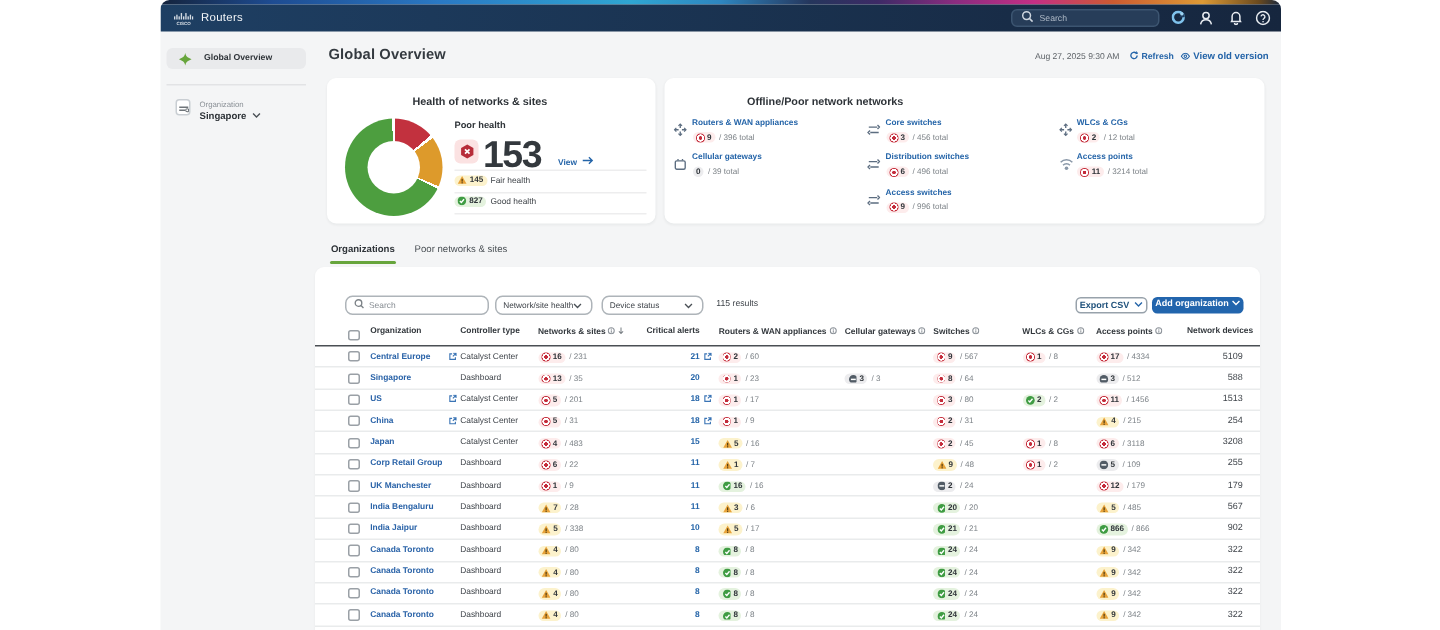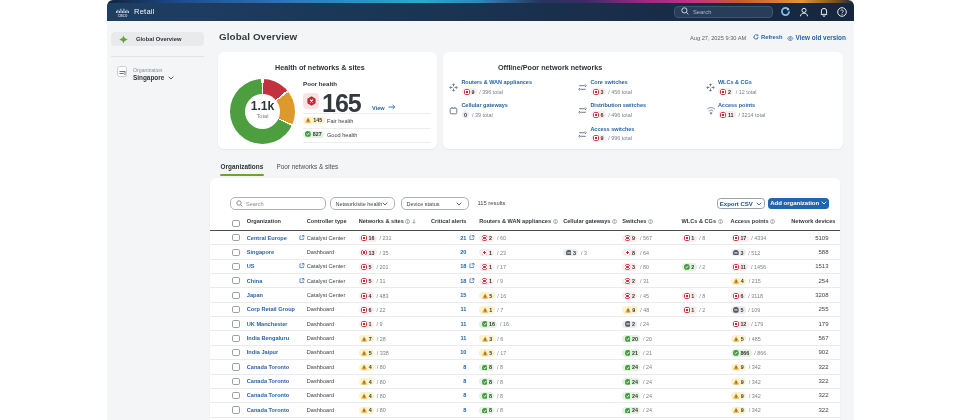--- a/index.html
+++ b/index.html
@@ -97,21 +97,21 @@
             <rect x="3" y="2.9" width="0.9" height="2.1"></rect>
             <rect x="4.5" y="0.7" width="0.9" height="4.3"></rect>
             <rect x="6" y="2.9" width="0.9" height="2.1"></rect>
             <rect x="7.5" y="0.7" width="0.9" height="4.3"></rect>
             <rect x="9" y="2.9" width="0.9" height="2.1"></rect>
             <rect x="10.5" y="1.8" width="0.9" height="3.2"></rect>
             <rect x="12" y="2.9" width="0.9" height="2.1"></rect>
             <text x="6.5" y="8.6" font-size="3" font-family="Liberation Sans" text-anchor="middle" font-weight="bold">CISCO</text>
           </g>
         </svg></span>
-    <span id="meraki">Retail</span>
+    <span id="meraki">Routers</span>
     <span id="sbox"><svg width="8" height="8" viewBox="0 0 8 8" style="">
           <g stroke="#cdd5de" stroke-width="1" fill="none">
             <circle cx="3.4" cy="3.4" r="2.6"></circle>
             <path d="M5.4 5.4 7.4 7.4"></path>
           </g>
         </svg>Search</span>
     <span class="tbic" style="left:674px"><svg width="9" height="9" viewBox="0 0 9 9" style="">
           <circle cx="4.5" cy="4.5" r="3.6" fill="none" stroke="#7fc2ec" stroke-width="1.7"></circle>
           <path d="M4.5 4.5 L8.8 1.6 L8.8 4.5 Z" fill="#1e3f63"></path>
           <circle cx="6.9" cy="2.3" r="1.1" fill="#9fd4f2"></circle>
@@ -167,32 +167,28 @@
   <span id="viewold" class="hlink"><svg width="6.5" height="5" viewBox="0 0 6.5 5" style="">
         <g stroke="#2464a8" stroke-width="0.7" fill="none">
           <path d="M0.5 2.5 C1.4 1 2.3 0.5 3.25 0.5 C4.2 0.5 5.1 1 6 2.5 C5.1 4 4.2 4.5 3.25 4.5 C2.3 4.5 1.4 4 0.5 2.5 Z"></path>
           <circle cx="3.25" cy="2.5" r="0.85"></circle>
         </g>
       </svg>View old version</span>
 
   <div id="card1" class="card">
     <div class="ctitle">Health of networks &amp; sites</div>
     <div id="donut"></div>
-    <div id="dctr">
-        <div class="n">1.1k</div>
-        <div class="t">Total</div>
-      </div>
     <div id="poorh">Poor health</div>
     <div id="redsq">
         <svg width="9" height="10" viewBox="0 0 9 10" style="">
           <path d="M4.5 0.3 L8.6 2.65 L8.6 7.35 L4.5 9.7 L0.4 7.35 L0.4 2.65 Z" fill="#b72c39"></path>
           <path d="M3 3.6 L6 6.4 M6 3.6 L3 6.4" stroke="#fff" stroke-width="1.15"></path>
         </svg>
       </div>
-    <div id="big138">165</div>
+    <div id="big138">153</div>
     <span id="view">View&nbsp;&nbsp;<svg width="8" height="6" viewBox="0 0 8 6" style="">
           <g stroke="#2464a8" stroke-width="0.9" fill="none">
             <path d="M0.5 3h6M4.6 0.9 6.8 3 4.6 5.1"></path>
           </g>
         </svg></span>
     <div class="hdiv" style="top:61.3px"></div>
     <div class="hrow" style="top:64.5px">
         <span class="pill" style="background:#fcf2cc">
           <svg width="6.2" height="6.2" viewBox="0 0 6.2 6.2" style="">
             <path d="M3.1 0.372 L6.014 5.58 L0.186 5.58 Z" fill="#e8a33a"></path>

